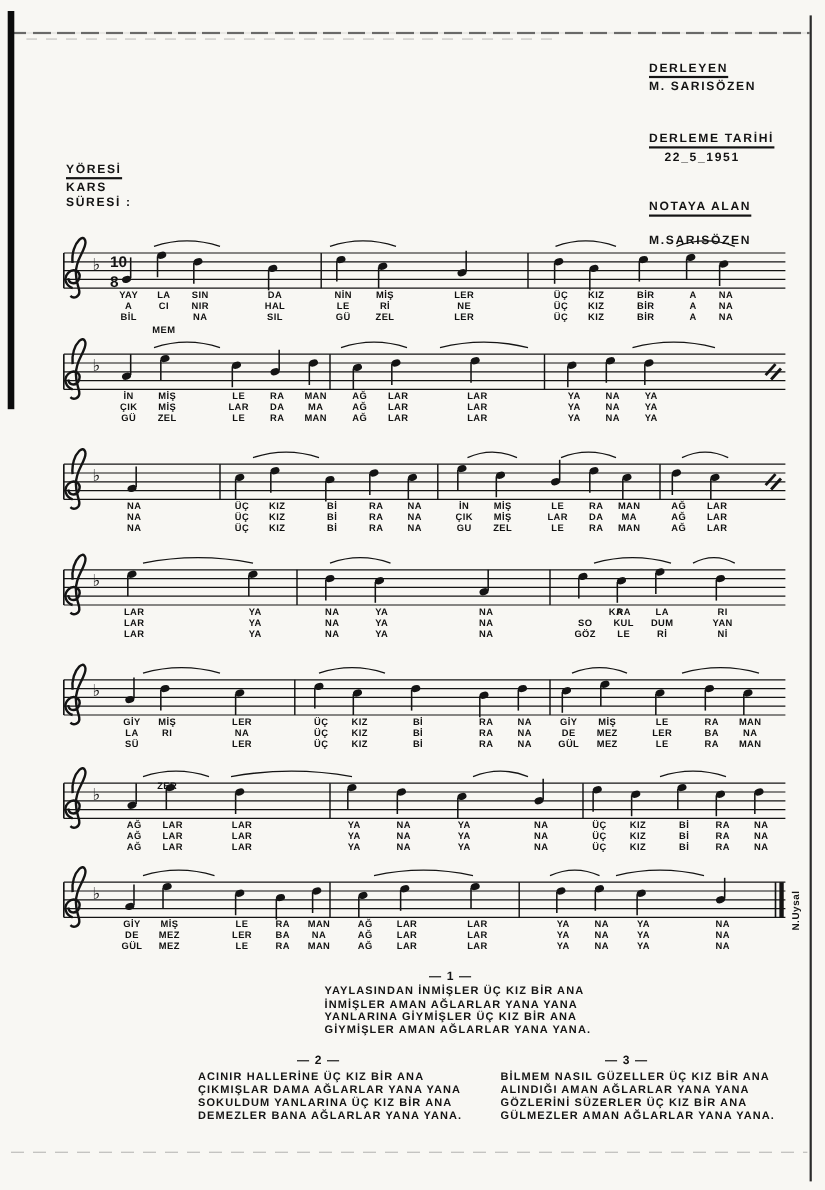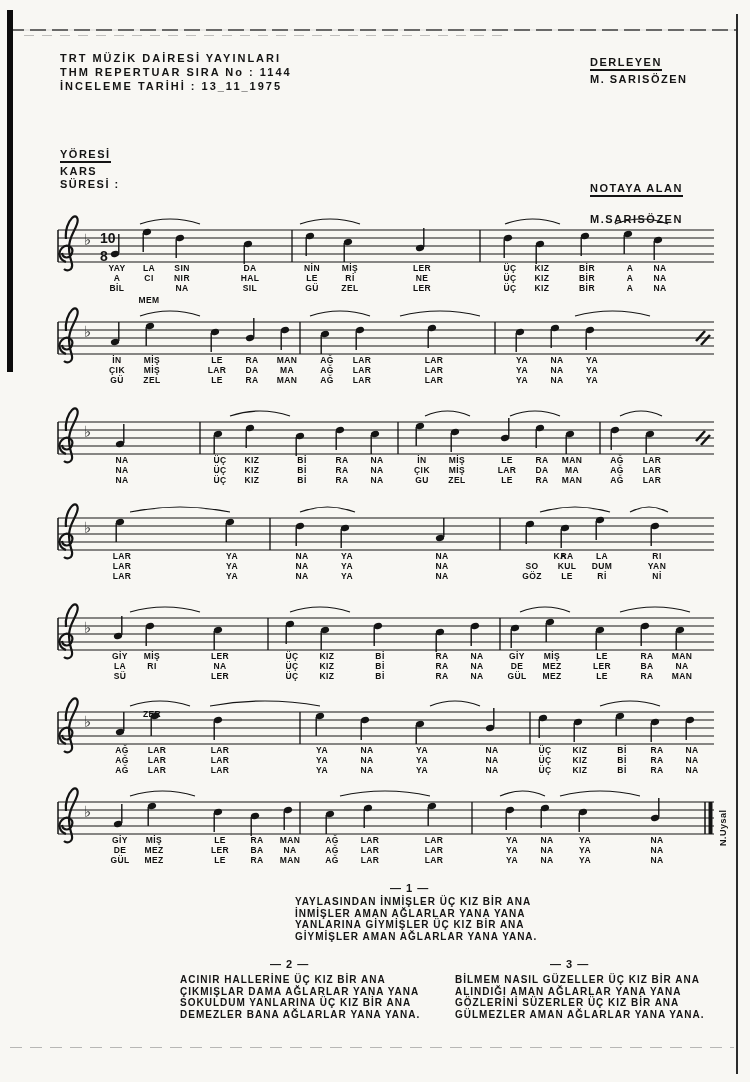--- a/index.html
+++ b/index.html
@@ -28,40 +28,39 @@
 <body>
 
 <div id="page">
 
   <div class="abs artifact" style="left:8px;top:29px;width:728px;height:2px;background:repeating-linear-gradient(90deg,#3a3a3a 0 16px,rgba(0,0,0,0.08) 16px 22px);opacity:.75;"></div>
   <div class="abs artifact" style="left:24px;top:35px;width:480px;height:1px;background:repeating-linear-gradient(90deg,#555 0 10px,transparent 10px 18px);opacity:.35;"></div>
   <div class="abs artifact" style="left:7px;top:10px;width:6px;height:362px;background:#0c0c0c;"></div>
   <div class="abs artifact" style="left:736px;top:14px;width:2px;height:1060px;background:#2b2b2b;"></div>
   <div class="abs artifact" style="left:10px;top:1047px;width:724px;height:1px;background:repeating-linear-gradient(90deg,#777 0 12px,transparent 12px 20px);opacity:.5;"></div>
 
-  <div class="abs" style="left:60px;top:52px;">
-    <div class="hline">TRT MÜZİK DAİRESİ YAYINLARI</div>
-    <div class="hline" style="margin-top:2px;">THM REPERTUAR SIRA No : 1144</div>
-    <div class="hline" style="margin-top:2px;">İNCELEME TARİHİ : 13_11_1975</div>
-  </div>
 
   <div class="abs" style="left:60px;top:100px;margin-top:44px;">
     <span class="flabel">YÖRESİ</span>
     <div class="fvalue" style="margin-top:2px;">KARS</div>
   </div>
 
 
   <div class="abs" style="left:60px;top:174px;">
     <span class="fvalue">SÜRESİ :</span>
   </div>
 
 
   <div class="abs" style="left:590px;top:52px;">
     <span class="flabel">DERLEYEN</span>
     <div class="fvalue" style="margin-top:2px;">M. SARISÖZEN</div>
+  </div>
+  <div class="abs" style="left:590px;top:116px;">
+    <span class="flabel">DERLEME TARİHİ</span>
+    <div class="fvalue" style="margin-top:2px;margin-left:14px;">22_5_1951</div>
   </div>
   <div class="abs" style="left:590px;top:178px;">
     <span class="flabel">NOTAYA ALAN</span>
     <div class="fvalue" style="margin-top:16px;">M.SARISÖZEN</div>
   </div>
 
   <div id="score" class="abs" style="left:0;top:0;width:750px;height:900px;">
       <svg width="750" height="100" style="position: absolute; left: 0px; top: 206px; overflow: visible;">
         <line x1="58" y1="24" x2="714" y2="24" stroke="#141414" stroke-width="1.1"></line>
         <line x1="58" y1="32" x2="714" y2="32" stroke="#141414" stroke-width="1.1"></line>

